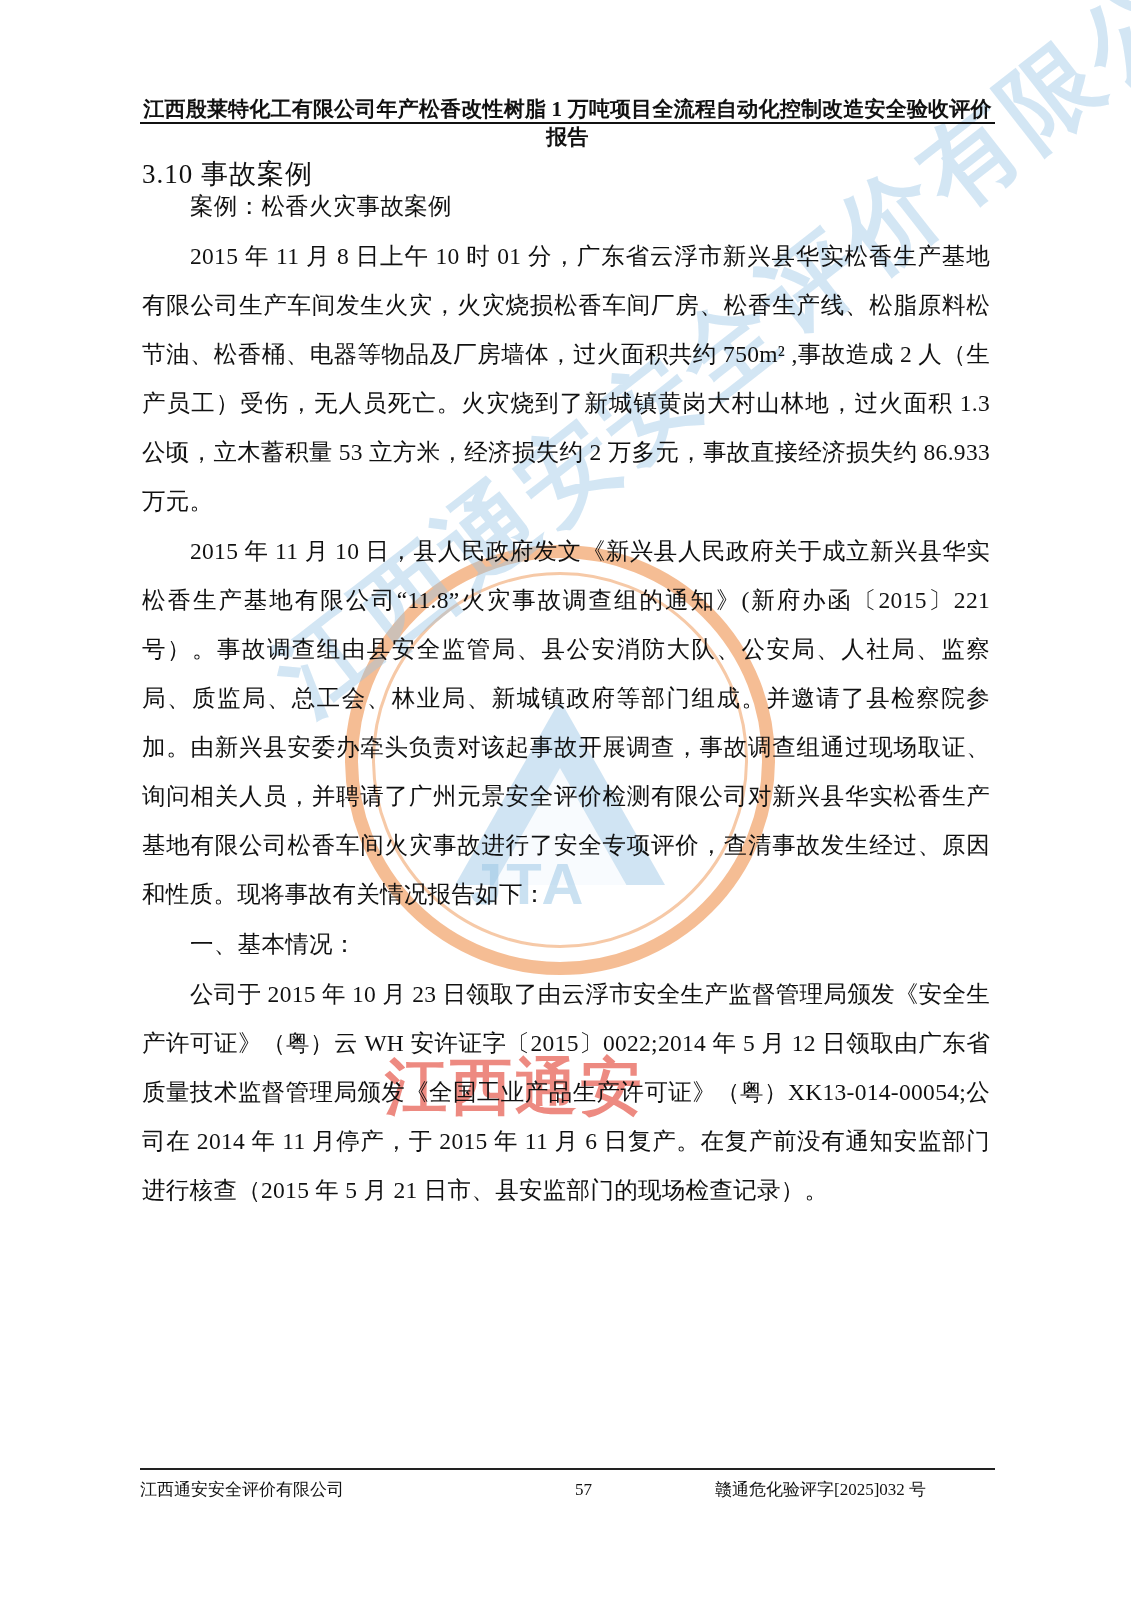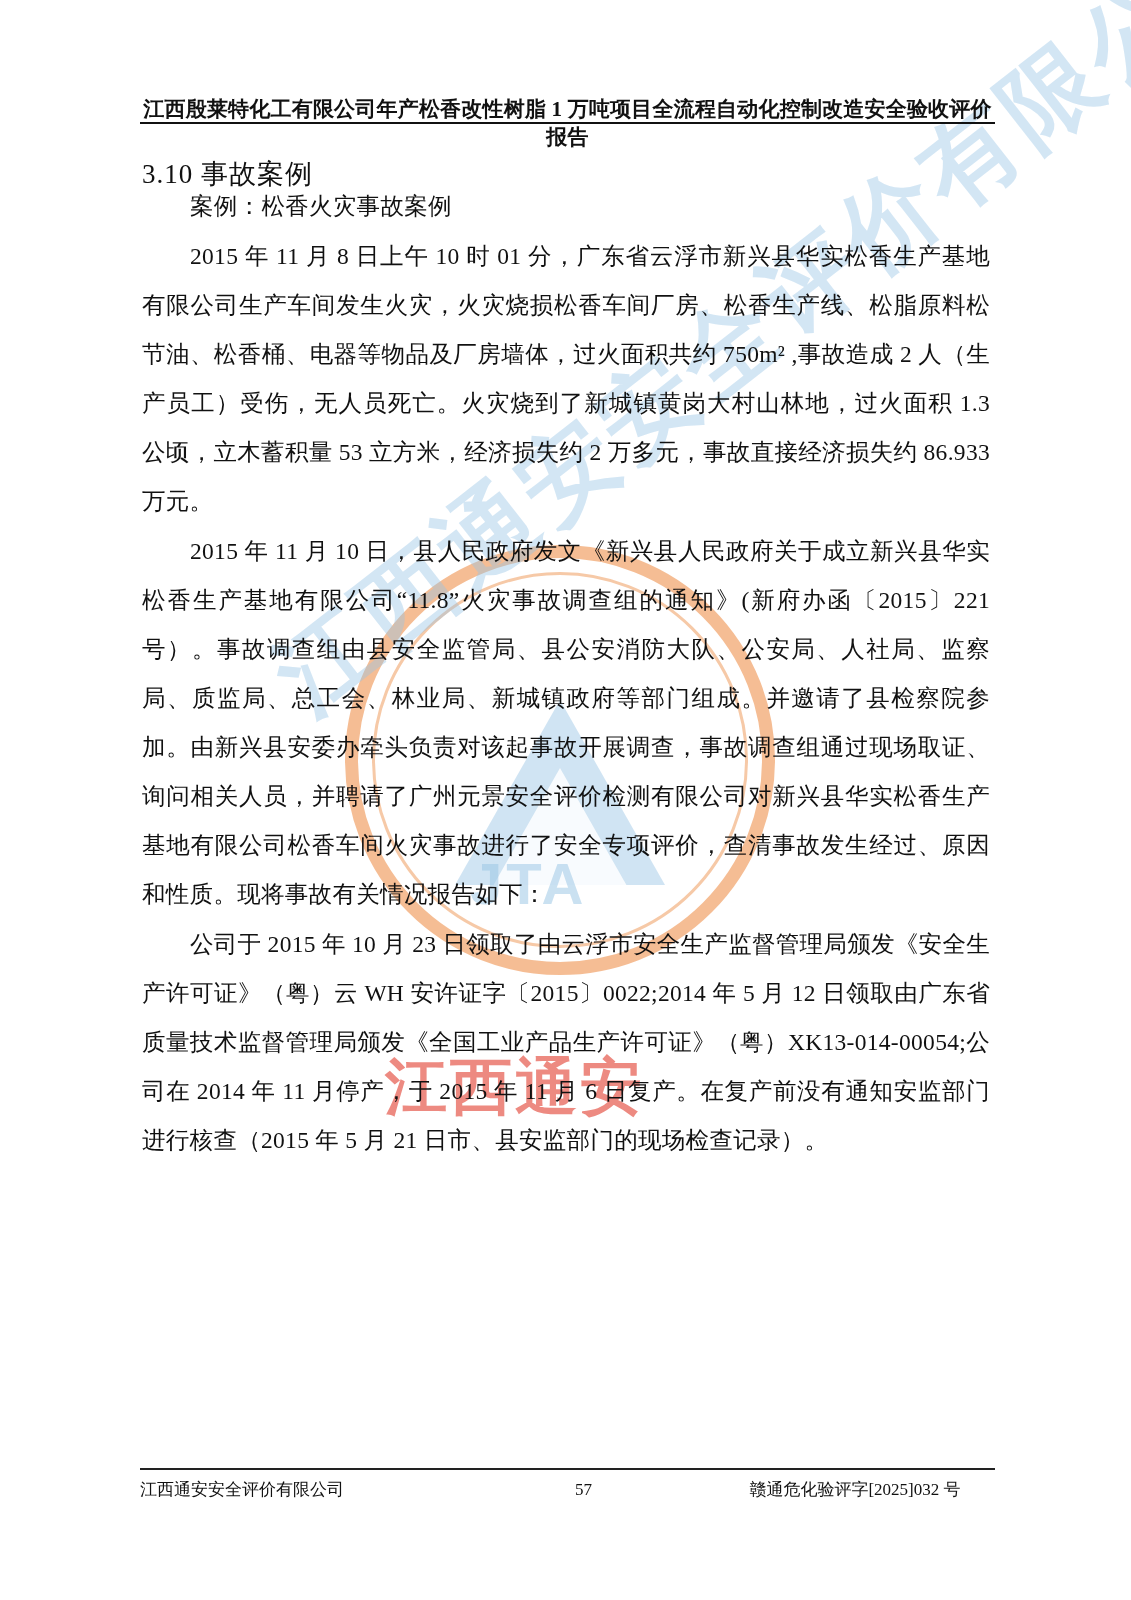--- a/index.html
+++ b/index.html
@@ -167,21 +167,21 @@
     top: 1478px;
     width: 855px;
     display: flex;
     justify-content: space-between;
     align-items: center;
     font-size: 17px;
     color: #111;
   }
   .footer .center { flex: 1; text-align: center; padding-left: 32px; }
   .footer .left { width: 280px; text-align: left; }
-  .footer .right { width: 280px; text-align: center; }
+  .footer .right { width: 280px; text-align: left; }
 </style>
 </head>
 <body>
 
 <div class="page">
 
   <div class="watermark">
     <div class="wm-ring"></div>
     <div class="wm-ring-inner"></div>
     <div class="wm-tri"></div>
@@ -195,20 +195,21 @@
 
     <div class="header">江西殷莱特化工有限公司年产松香改性树脂 1 万吨项目全流程自动化控制改造安全验收评价报告</div>
     <div class="header-rule"></div>
 
     <h1 class="section-title">3.10 事故案例</h1>
 
     <div class="body">
       <p class="indent2">案例：松香火灾事故案例</p>
       <p class="indent2">2015 年 11 月 8 日上午 10 时 01 分，广东省云浮市新兴县华实松香生产基地有限公司生产车间发生火灾，火灾烧损松香车间厂房、松香生产线、松脂原料松节油、松香桶、电器等物品及厂房墙体，过火面积共约 750m² ,事故造成 2 人（生产员工）受伤，无人员死亡。火灾烧到了新城镇黄岗大村山林地，过火面积 1.3 公顷，立木蓄积量 53 立方米，经济损失约 2 万多元，事故直接经济损失约 86.933 万元。</p>
       <p class="indent2">2015 年 11 月 10 日，县人民政府发文《新兴县人民政府关于成立新兴县华实松香生产基地有限公司“11.8”火灾事故调查组的通知》(新府办函〔2015〕221 号）。事故调查组由县安全监管局、县公安消防大队、公安局、人社局、监察局、质监局、总工会、林业局、新城镇政府等部门组成。并邀请了县检察院参加。由新兴县安委办牵头负责对该起事故开展调查，事故调查组通过现场取证、询问相关人员，并聘请了广州元景安全评价检测有限公司对新兴县华实松香生产基地有限公司松香车间火灾事故进行了安全专项评价，查清事故发生经过、原因和性质。现将事故有关情况报告如下：</p>
+      <p class="indent2">一、基本情况：</p>
       <p class="indent2">公司于 2015 年 10 月 23 日领取了由云浮市安全生产监督管理局颁发《安全生产许可证》（粤）云 WH 安许证字〔2015〕0022;2014 年 5 月 12 日领取由广东省质量技术监督管理局颁发《全国工业产品生产许可证》（粤）XK13-014-00054;公司在 2014 年 11 月停产，于 2015 年 11 月 6 日复产。在复产前没有通知安监部门进行核查（2015 年 5 月 21 日市、县安监部门的现场检查记录）。</p>
     </div>
 
     <div class="footer-line"></div>
     <div class="footer">
       <span class="left">江西通安安全评价有限公司</span>
       <span class="center">57</span>
       <span class="right">赣通危化验评字[2025]032 号</span>
     </div>
 

